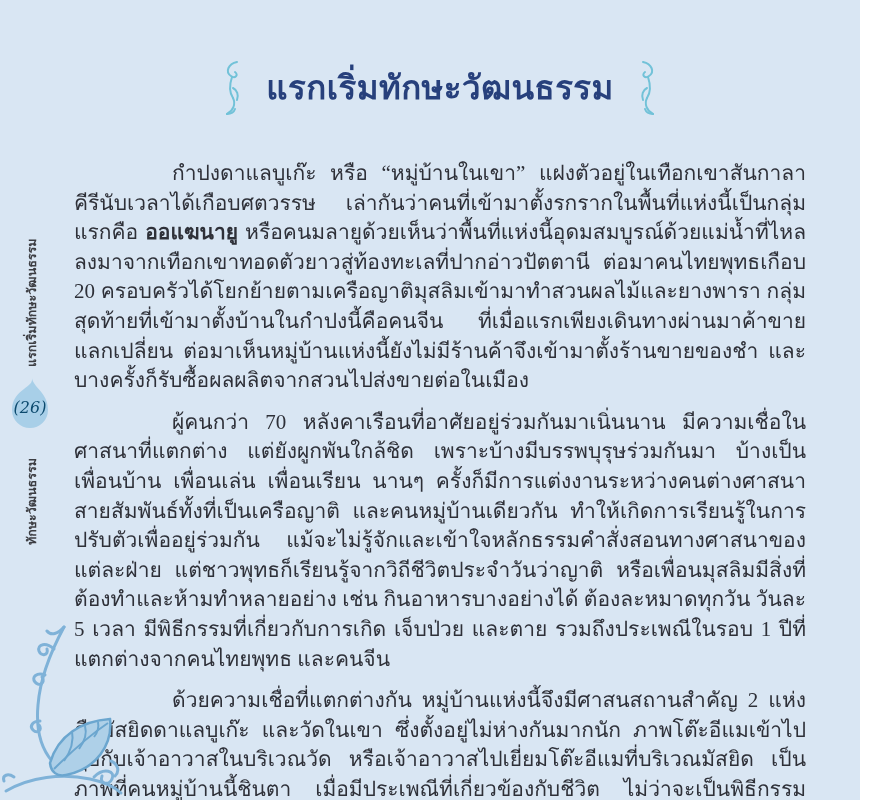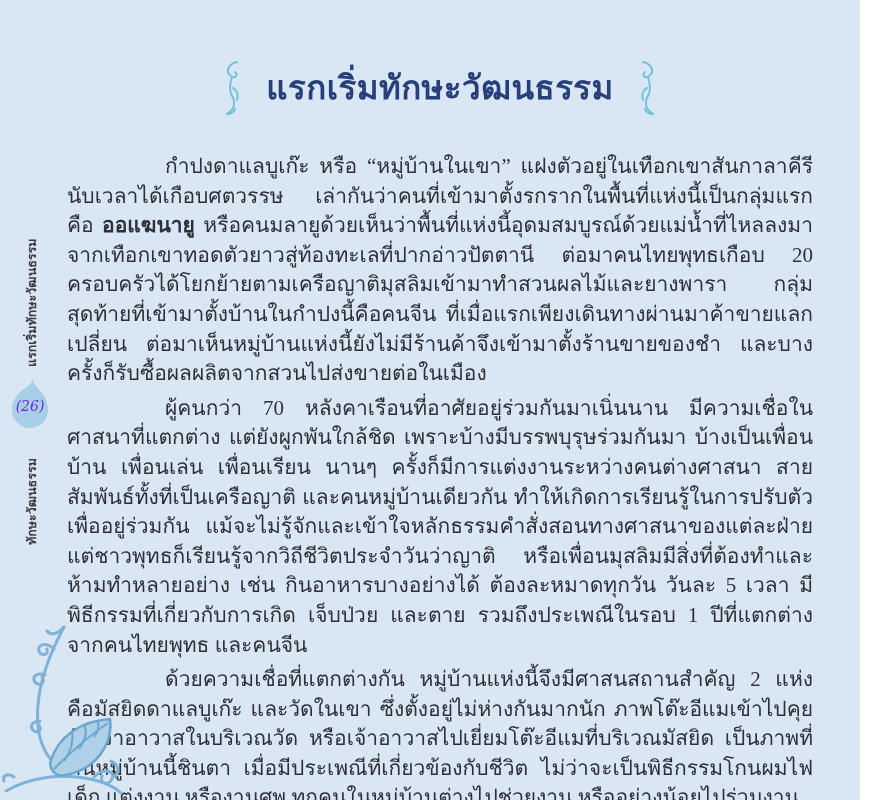--- a/index.html
+++ b/index.html
@@ -44,21 +44,21 @@
     position: absolute;
     top: 147px;
     left: 62px;
     width: 756px;
     font-size: 21px;
     line-height: 29.6px;
     color: #2e3038;
     text-align: justify;
   }
   .content p {
-    margin: 5px;
+    margin: 12px;
     text-indent: 98px;
   }
   .content b { font-weight: bold; }
 
   
   .side-text {
     position: absolute;
     white-space: nowrap;
     font-family: "Liberation Sans", sans-serif;
     font-size: 12.5px;
@@ -79,22 +79,22 @@
   }
   .page-badge svg { position: absolute; left: 0; top: 0; }
   .page-badge .num {
     position: absolute;
     left: 0;
     top: 22px;
     width: 42px;
     text-align: center;
     font-family: "DejaVu Serif", serif;
     font-style: italic;
-    font-size: 14px;
-    color: #6d28d9;
+    font-size: 16px;
+    color: #0c4a6e;
   }
 
   
   .corner {
     position: absolute;
     left: 0;
     bottom: 0;
   }
 </style>
 </head>

